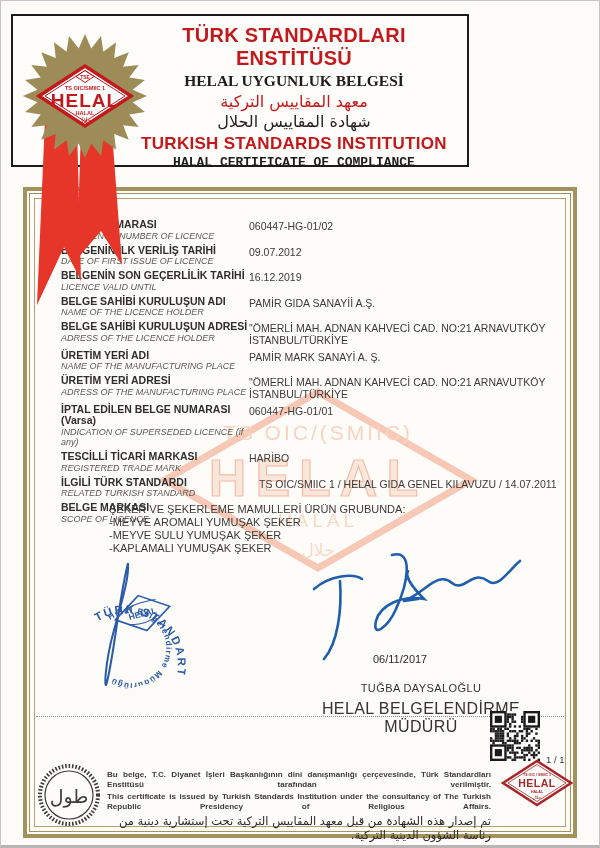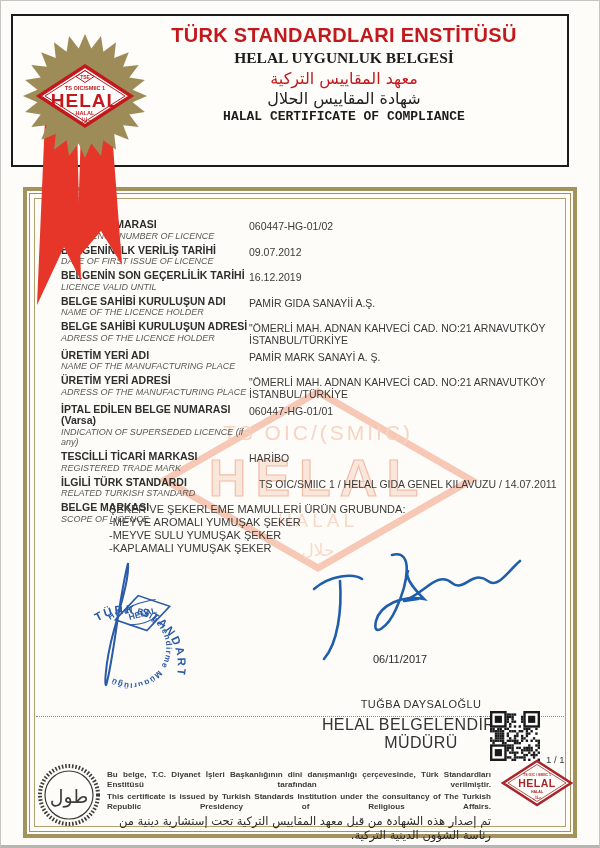--- a/index.html
+++ b/index.html
@@ -4,21 +4,21 @@
 <style>
   * { margin:0; padding:0; box-sizing:border-box; }
   body { background:#e9e8e4; font-family:"Liberation Sans", sans-serif; }
   .page {
     position:relative; width:600px; height:848px; margin:0 auto;
     background:#fdfcf8; overflow:hidden;
     border:1px solid #c6c5c1; border-bottom:3px solid #b7b6b2;
   }
   
   .header-box {
-    position:absolute; left:10px; top:13px; width:558px; height:153px;
+    position:absolute; left:10px; top:13px; width:458px; height:153px;
     border:2px solid #1b1b1b; background:#fefdfa; text-align:center;
     padding:8px 10px 0 118px; z-index:2;
   }
   .h-title-tr { font-size:20px; font-weight:bold; color:#c2191d; letter-spacing:.3px; }
   .h-sub-tr   { font-family:"Liberation Serif", serif; font-size:15.5px; font-weight:bold; color:#1c1c1a; margin-top:2px; }
   .h-ar-1 { font-family:"DejaVu Sans", sans-serif; font-size:16px; color:#c2191d; margin-top:2px; direction:rtl; }
   .h-ar-2 { font-family:"DejaVu Sans", sans-serif; font-size:16px; color:#222; margin-top:1px; direction:rtl; }
   .h-title-en { font-size:17px; font-weight:bold; color:#c2191d; letter-spacing:.3px; margin-top:3px; }
   .h-sub-en   { font-family:Liberation Mono, monospace; font-size:13px; font-weight:bold; color:#1c1c1a; margin-top:1px; }
   
@@ -34,21 +34,21 @@
   .field-row { display:grid; grid-template-columns:188px 1fr; margin-bottom:3.5px; }
   .flabel-tr { font-size:10.5px; font-weight:bold; color:#2e2e2c; line-height:11.5px; }
   .flabel-en { font-size:9px; font-style:italic; color:#595955; line-height:10.5px; }
   .fvalue { font-size:10.5px; color:#3a3a38; line-height:12px; padding-top:1px; }
   .scope-block { position:absolute; left:108px; top:502px; width:430px; z-index:2;
                  font-size:11px; color:#3a3a38; line-height:13px; }
   
   .stamp-svg { position:absolute; left:76px; top:546px; z-index:2; transform:rotate(-14deg); }
   .signature-svg { position:absolute; left:295px; top:546px; z-index:3; }
   .sig-date { position:absolute; left:372px; top:652px; font-size:11px; color:#2b2b2b; z-index:2; }
-  .sig-name-block { position:absolute; left:308px; top:681px; width:224px; text-align:center; z-index:2;margin-top:16px; }
+  .sig-name-block { position:absolute; left:308px; top:681px; width:224px; text-align:center; z-index:2; }
   .sig-name  { font-size:11px; color:#333; letter-spacing:.4px; }
   .sig-title { font-size:16px; color:#333; letter-spacing:.4px; margin-top:6px; }
   
   .dotted-sep { position:absolute; left:35px; top:715px; width:528px; border-top:1px dotted #8b8b87; z-index:2; }
   .verify-line { position:absolute; left:92px; top:721px; width:390px; font-size:7.6px; color:#4a4a46; z-index:2; }
   .verify-url { font-weight:bold; color:#1d1d1b; }
   .qr-svg { position:absolute; left:489px; top:710px; z-index:2; }
   .page-num { position:absolute; left:545px; top:753px; font-size:9.5px; color:#3a3a38; z-index:2; }
   
   .seal-svg { position:absolute; left:36px; top:762px; z-index:2; }
@@ -61,20 +61,21 @@
 </head>
 <body>
 
 <div class="page">
 
   <div class="header-box">
     <div class="h-title-tr">TÜRK STANDARDLARI ENSTİTÜSÜ</div>
     <div class="h-sub-tr">HELAL UYGUNLUK BELGESİ</div>
     <div class="h-ar-1">معهد المقاييس التركية</div>
     <div class="h-ar-2">شهادة المقاييس الحلال</div>
+    <div class="h-title-en">TURKISH STANDARDS INSTITUTION</div>
     <div class="h-sub-en">HALAL CERTIFICATE OF COMPLIANCE</div>
   </div>
 
   <svg class="badge-svg" width="140" height="295" viewBox="0 0 140 295">
 
     <g>
       <polygon points="30,96 62,104 66,258 49,224 22,282" fill="#e63529"></polygon>
       <polygon points="66,104 96,96 107,242 86,208 62,236" fill="#e63529"></polygon>
     </g>
 

